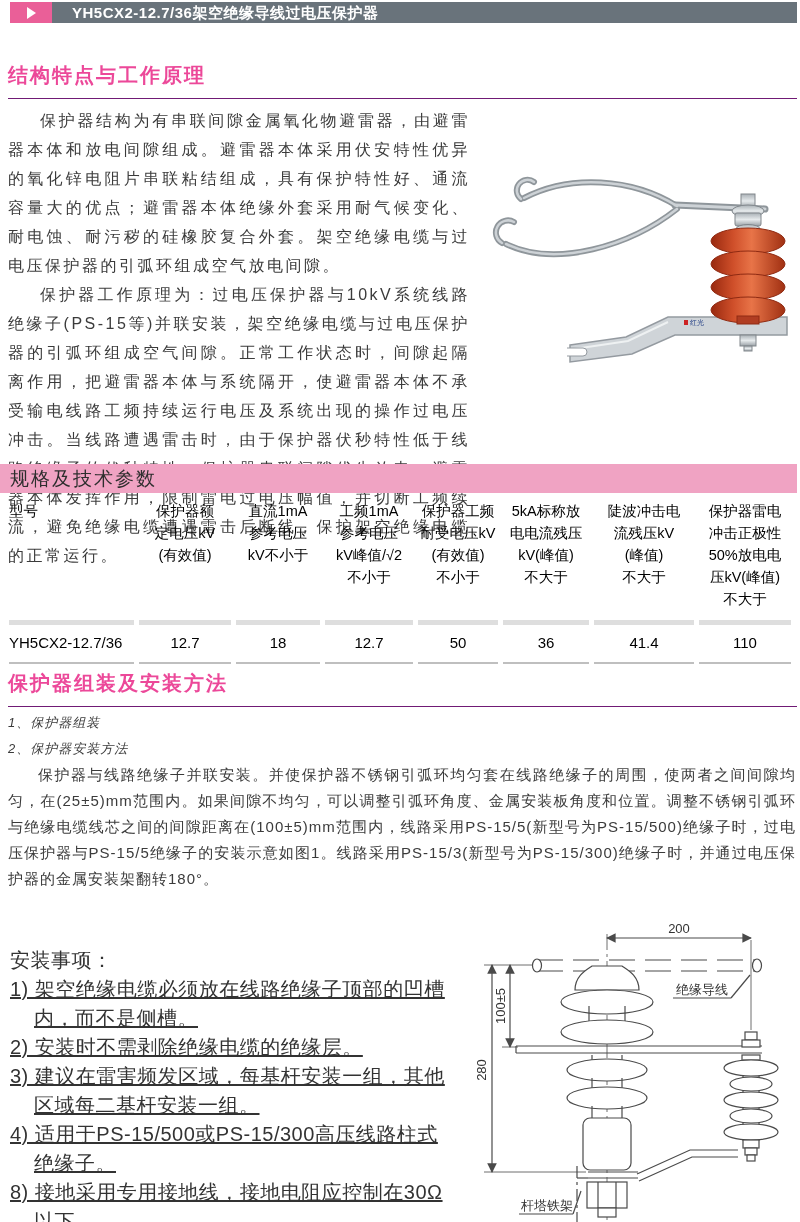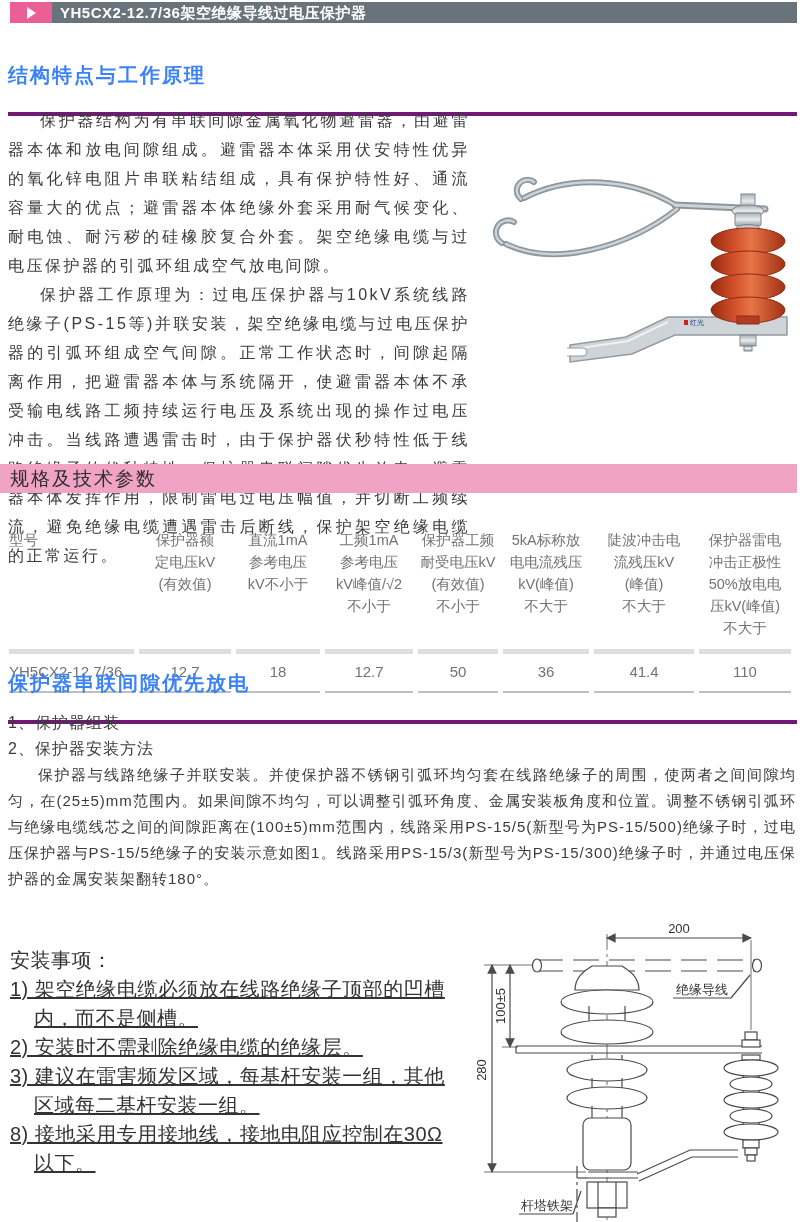--- a/index.html
+++ b/index.html
@@ -4,40 +4,40 @@
 <style>
   html,body { margin:0; padding:0; background:#ffffff; }
   .page {
     position:relative; width:800px; height:1222px; background:#fff;
     font-family:"Liberation Sans", sans-serif; color:#3d3d3d; overflow:hidden;
   }
   
   .topbar { position:absolute; top:2px; left:10px; width:787px; height:21px; display:flex; }
   .arrow-box { width:42px; background:#ea5f98; display:flex; align-items:center; justify-content:center; flex:0 0 42px; }
   .tri { width:0; height:0; border-left:9px solid #fff; border-top:6px solid transparent; border-bottom:6px solid transparent; }
-  .bar-rest { flex:1; background:#69737b; color:#fff; font-weight:bold; font-size:15px; line-height:21px; padding-left:8px; letter-spacing:0.5px; white-space:nowrap; }
-  
-  .sec-h { position:absolute; left:8px; width:789px; margin:0; font-size:20px; font-weight:bold; color:#3b82f6; padding-bottom:23px; border-bottom:4px solid #701a75; letter-spacing:2px; }
+  .bar-rest { flex:1; background:#69737b; color:#fff; font-weight:bold; font-size:15px; line-height:21px; padding-left:20px; letter-spacing:0.5px; white-space:nowrap; }
+  
+  .sec-h { position:absolute; left:8px; width:789px; margin:0; font-size:20px; font-weight:bold; color:#ec4899; padding-bottom:9px; border-bottom:1px solid #701a75; letter-spacing:2px; }
   #sech1 { top:62px; }
   #sech3 { top:670px; }
   
   .textcol { position:absolute; top:106px; left:8px; width:462px; font-size:16px; letter-spacing:2.5px; line-height:29px; color:#3b3b3b; text-align:justify; }
   .textcol p { margin:0; text-indent:2em; }
   .photo { position:absolute; top:148px; left:478px; }
   
   .pinkbar { position:absolute; top:464px; left:0; width:787px; height:29px; background:#f0a3c3; color:#2e2e2e; font-size:19px; font-weight:normal; line-height:29px; padding-left:10px; letter-spacing:2px; }
   
-  .specs { position:absolute; top:529px; left:4px; width:792px; border-collapse:separate; border-spacing:5px 0; table-layout:fixed; color:#737373; }
+  .specs { position:absolute; top:500px; left:4px; width:792px; border-collapse:separate; border-spacing:5px 0; table-layout:fixed; color:#000000; }
   .specs th { font-weight:normal; vertical-align:top; text-align:center; white-space:pre-line; line-height:22px; font-size:14.5px; padding:0 0 10px 0; }
   .specs th.model-h { text-align:left; }
   .specs td { text-align:center; font-size:15px; border-top:5px solid #dedede; border-bottom:2px solid #bfbfbf; padding:9px 0 11px 0; }
   .specs td.model { text-align:left;margin-top:12px; }
   
   .install { position:absolute; top:710px; left:8px; width:788px; font-size:15px; letter-spacing:1px; line-height:26px; color:#3b3b3b; text-align:justify; }
-  .install .subhead { font-size:16px; }
+  .install .subhead { font-size:13px;font-style:italic; }
   .install p { margin:0; text-indent:2em; }
   
   .notes { position:absolute; top:946px; left:10px; width:440px; font-size:20px; letter-spacing:0.5px; line-height:29px; color:#333; }
   .note { padding-left:24px; text-indent:-24px;text-decoration:underline; }
   .diagram { position:absolute; top:920px; left:440px; }
   svg text { font-family:"Liberation Sans", sans-serif; }
 </style>
 </head>
 <body>
 
@@ -169,32 +169,33 @@
         <td>18</td>
         <td>12.7</td>
         <td>50</td>
         <td>36</td>
         <td>41.4</td>
         <td>110</td>
       </tr>
     </tbody>
   </table>
 
-  <h2 class="sec-h" id="sech3">保护器串联间隙优先放电</h2>
+  <h2 class="sec-h" id="sech3">保护器组装及安装方法</h2>
   <div class="install">
     <div class="subhead">1、保护器组装</div>
     <div class="subhead">2、保护器安装方法</div>
     <p>保护器与线路绝缘子并联安装。并使保护器不锈钢引弧环均匀套在线路绝缘子的周围，使两者之间间隙均匀，在(25±5)mm范围内。如果间隙不均匀，可以调整引弧环角度、金属安装板角度和位置。调整不锈钢引弧环与绝缘电缆线芯之间的间隙距离在(100±5)mm范围内，线路采用PS-15/5(新型号为PS-15/500)绝缘子时，过电压保护器与PS-15/5绝缘子的安装示意如图1。线路采用PS-15/3(新型号为PS-15/300)绝缘子时，并通过电压保护器的金属安装架翻转180°。</p>
   </div>
 
   <div class="notes">
     <div class="notes-title">安装事项：</div>
     <div class="note">1) 架空绝缘电缆必须放在线路绝缘子顶部的凹槽内，而不是侧槽。</div>
     <div class="note">2) 安装时不需剥除绝缘电缆的绝缘层。</div>
     <div class="note">3) 建议在雷害频发区域，每基杆安装一组，其他区域每二基杆安装一组。</div>
+    <div class="note">4) 适用于PS-15/500或PS-15/300高压线路柱式绝缘子。</div>
     <div class="note">8) 接地采用专用接地线，接地电阻应控制在30Ω以下。</div>
   </div>
 
   <svg class="diagram" width="356" height="302" viewBox="0 0 356 302">
     <defs>
       <marker id="ah" viewBox="0 0 10 10" refX="9" refY="5" markerWidth="8" markerHeight="8" orient="auto-start-reverse">
         <path d="M0,0 L10,5 L0,10 z" fill="#4a4a4a"></path>
       </marker>
     </defs>
     <g stroke="#4a4a4a" stroke-width="1.2" fill="none">

